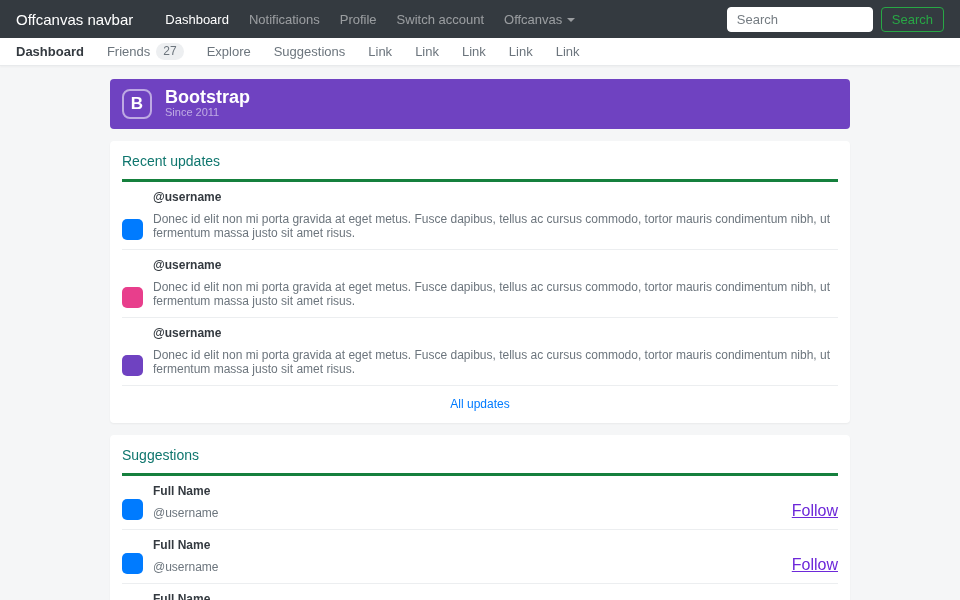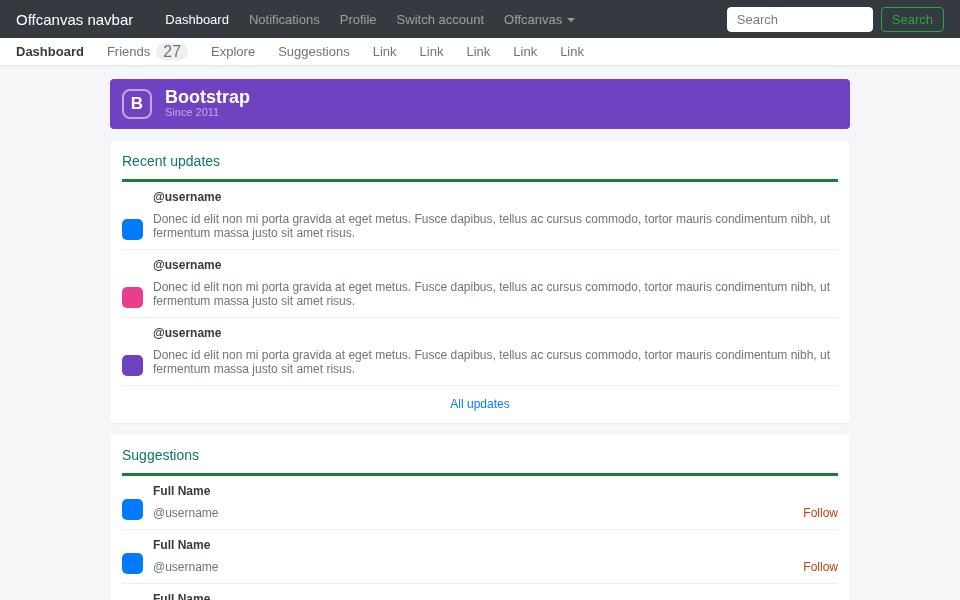--- a/index.html
+++ b/index.html
@@ -84,21 +84,21 @@
     margin-right: 23px;
     display: flex;
     align-items: center;
     white-space: nowrap;
   }
   .subnav-link.active { color: #343a40; font-weight: 700; }
   .subnav-badge {
     display: inline-block;
     background: #edeff1;
     color: #6c757d;
-    font-size: 16px;
+    font-size: 12px;
     line-height: 11px;
     padding: 3px 7px;
     border-radius: 9px;
     margin-left: 6px;
     font-weight: 400;
   }
 
   
   .main { width: 740px; margin: 13px auto 0; }
 
@@ -151,21 +151,21 @@
     width: 21px;
     height: 21px;
     border-radius: 5px;
     margin-right: 10px;
     margin-top: 2px;
     flex-shrink: 0;
   }
   .media-body { flex: 1; min-width: 0; }
   .media-name { font-size: 12px; font-weight: 700; color: #343a40; line-height: 14px; }
   .media-text { font-size: 12px; color: #6c757d; line-height: 14px; margin-top: 8px; }
-  .follow-link { font-size: 12px; color: #c2410c; margin-left: auto; padding-top: 1px; }
+  .follow-link { font-size: 16px; color: #6d28d9; margin-left: auto; padding-top: 1px; text-decoration: underline; }
 
   .card-footer-link {
     display: block;
     text-align: center;
     font-size: 12px;
     color: #007bff;
     padding-top: 11px;
   }
 </style>
 </head>

